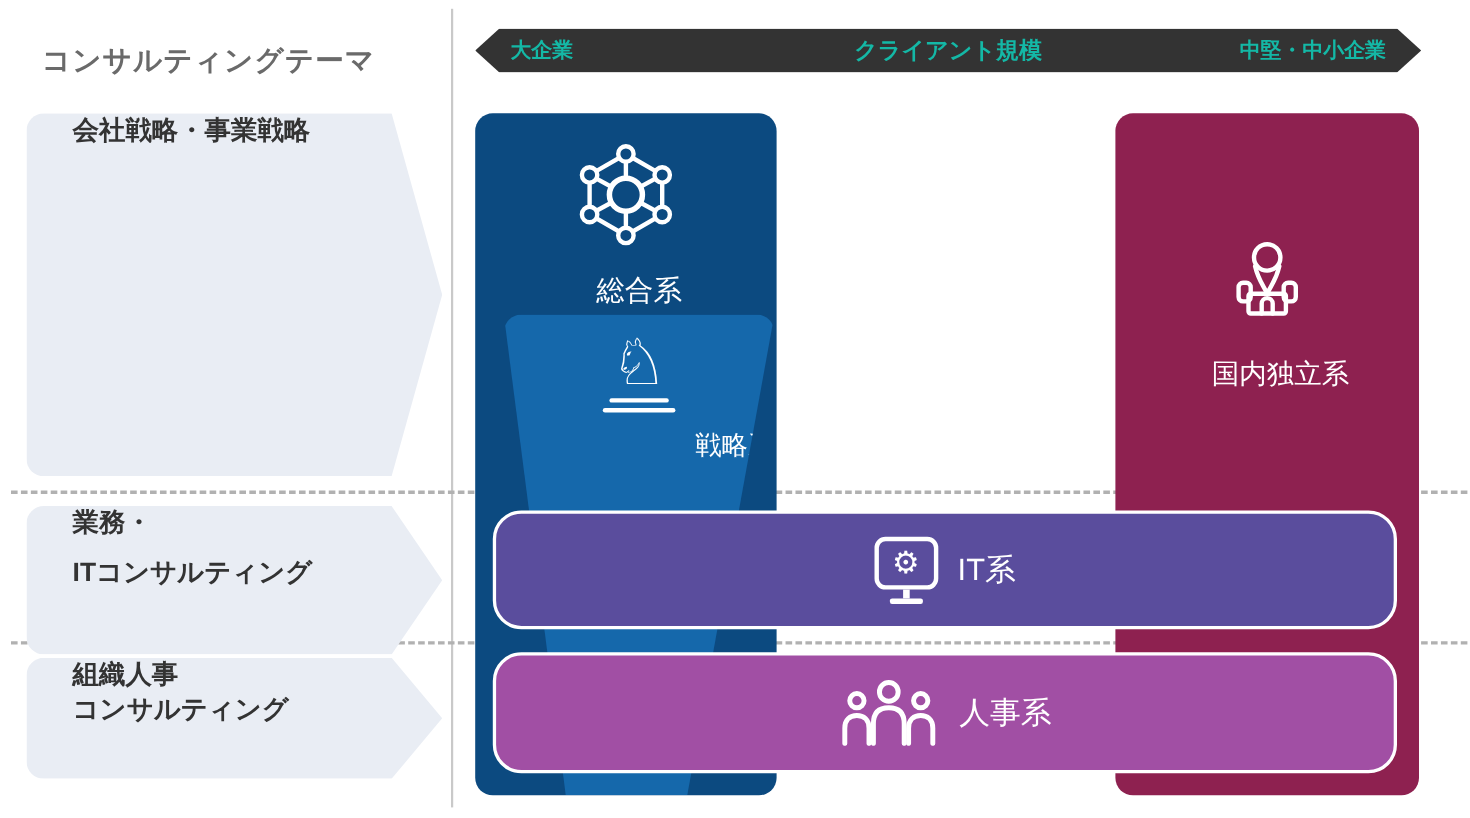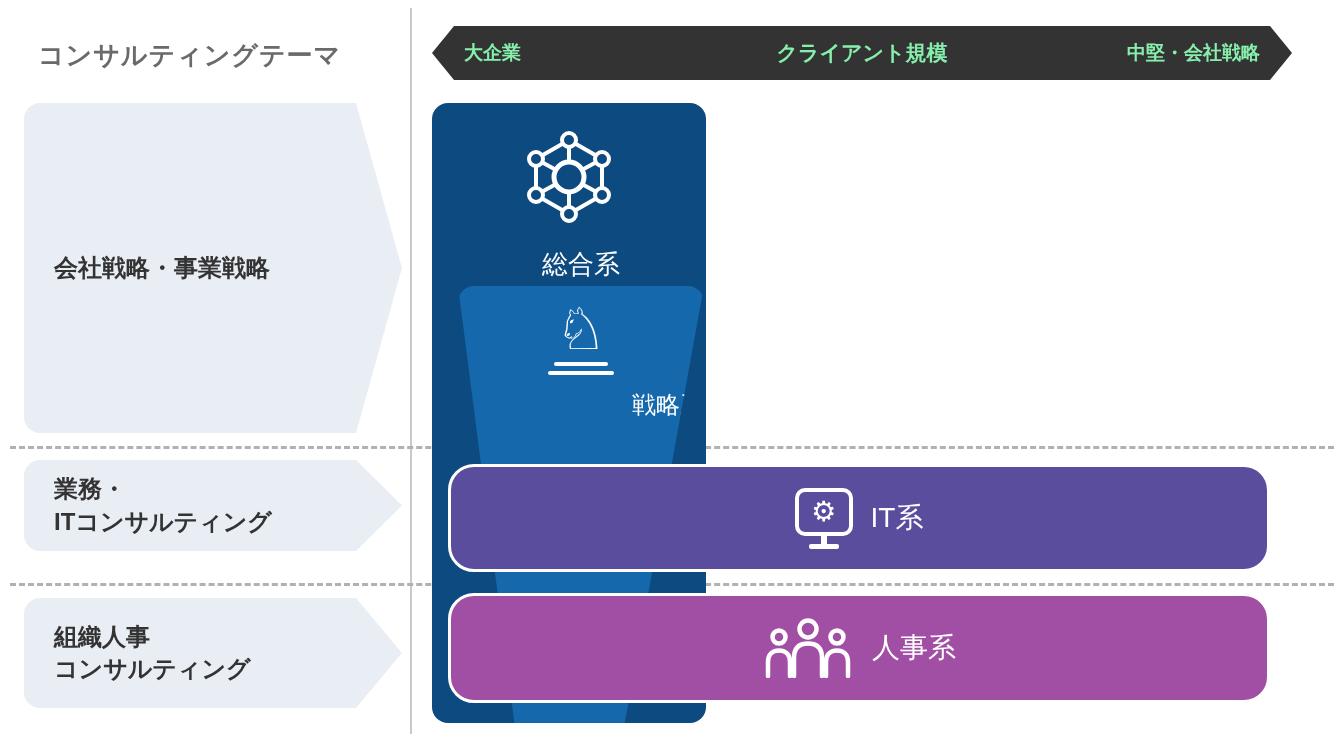--- a/index.html
+++ b/index.html
@@ -25,37 +25,37 @@
     border-top: 3px dashed #b1b1b1; z-index: 0;
   }
   .dash-1 { top: 446px; }
   .dash-2 { top: 583px; }
 
   .theme-block {
     position: absolute; left: 24px; width: 378px;
     background: var(--theme-block);
     border-radius: 16px;
     clip-path: polygon(0 0, calc(100% - 46px) 0, 100% 50%, calc(100% - 46px) 100%, 0 100%);
-    display: flex; flex-direction: column; justify-content: center;
-    padding-left: 30px; z-index: 1;
+    display: flex; flex-direction: column; 
+    padding-left: 42px; z-index: 1;
   }
   .theme-1 { top: 103px; height: 330px; }
-  .theme-2 { top: 460px; height: 91px; }
+  .theme-2 { top: 460px; height: 135px; gap: 13px; }
   .theme-3 { top: 598px; height: 110px; }
   .theme-block .line {
     font-size: 24px; font-weight: bold; color: var(--text-dark); line-height: 1.35;
   }
 
   
   .axis-bar {
-    position: absolute; left: 432px; top: 26px; width: 860px; height: 54px;
+    position: absolute; left: 432px; top: 26px; width: 860px; height: 40px;
     background: var(--bar-charcoal);
     clip-path: polygon(22px 0, calc(100% - 22px) 0, 100% 50%, calc(100% - 22px) 100%, 22px 100%, 0 50%);
     display: grid; grid-template-columns: 1fr auto 1fr; align-items: center;
-    padding: 0 32px; color: #86efac; z-index: 2;
+    padding: 0 32px; color: #14b8a6; z-index: 2;
   }
   .axis-left  { font-size: 19px; font-weight: bold; justify-self: start; }
   .axis-center{ font-size: 21px; font-weight: bold; justify-self: center; }
   .axis-right { font-size: 19px; font-weight: bold; justify-self: end; }
 
   
   .col {
     position: absolute; top: 103px; height: 620px; border-radius: 16px;
     overflow: hidden; z-index: 1; color: #fff; text-align: center;
   }
@@ -124,21 +124,21 @@
     <div class="line">ITコンサルティング</div>
   </div>
   <div class="theme-block theme-3">
     <div class="line">組織人事</div>
     <div class="line">コンサルティング</div>
   </div>
 
   <div class="axis-bar">
     <span class="axis-left">大企業</span>
     <span class="axis-center">クライアント規模</span>
-    <span class="axis-right">中堅・会社戦略</span>
+    <span class="axis-right">中堅・中小企業</span>
   </div>
 
   <div class="col col-sogo">
     <div class="funnel">
       <div class="knight-glyph">♘</div>
       <div class="knight-base-1"></div>
       <div class="knight-base-2"></div>
       <div class="col-label">戦略系</div>
     </div>
     <div class="col-icon">
@@ -156,20 +156,33 @@
         <circle cx="48" cy="85" r="7" style="fill:var(--col-dark-blue)"></circle>
         <circle cx="15" cy="66" r="7" style="fill:var(--col-dark-blue)"></circle>
         <circle cx="15" cy="30" r="7" style="fill:var(--col-dark-blue)"></circle>
         <circle cx="48" cy="48" r="15" stroke-width="5" style="fill:var(--col-dark-blue)"></circle>
       </svg>
     </div>
     <div class="col-label">総合系</div>
   </div>
 
 
+  <div class="col col-dokuritsu">
+    <div class="col-icon">
+      <svg class="icon-svg" width="88" height="84" viewBox="0 0 88 84" fill="none" stroke="#fff" stroke-width="4" stroke-linecap="round" stroke-linejoin="round">
+        <circle cx="44" cy="19" r="12"></circle>
+        <path d="M33 27 C36 40 41 45 44 52 C47 45 52 40 55 27"></path>
+        <rect x="18" y="42" width="11" height="17" rx="4"></rect>
+        <rect x="59" y="42" width="11" height="17" rx="4"></rect>
+        <rect x="27" y="52" width="34" height="18" rx="2"></rect>
+        <path d="M39 70 v-9 a5 5 0 0 1 10 0 v9"></path>
+      </svg>
+    </div>
+    <div class="col-label">国内独立系</div>
+  </div>
 
   <div class="band band-it">
     <div class="monitor-wrap">
       <div class="monitor">
         <span class="gear-glyph">⚙</span>
       </div>
       <div class="monitor-neck"></div>
       <div class="monitor-foot"></div>
     </div>
     <span class="band-label">IT系</span>

